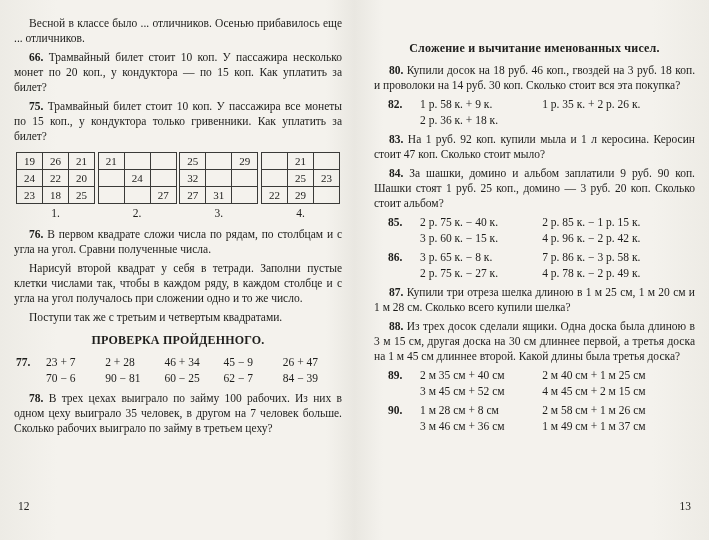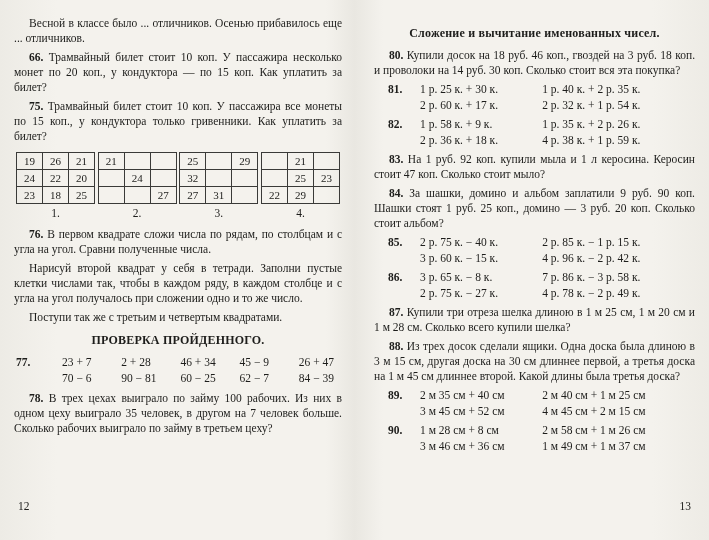--- a/index.html
+++ b/index.html
@@ -8,35 +8,35 @@
     width:709px;height:540px;
     margin:0 auto;
     background:linear-gradient(90deg,#edebe5 0%,#f4f2ed 8%,#f4f2ed 46%,#e9e7e1 50%,#f4f2ed 54%,#f4f2ed 92%,#edebe5 100%);
     display:flex;
     overflow:hidden;
     font-family:"Liberation Serif","DejaVu Serif",serif;
     color:#1d1d1b;
   }
   .page{box-sizing:border-box;}
   .page-l{width:354px;padding:16px 12px 0 14px;}
-  .page-r{width:355px;padding:26px 14px 0 20px;}
+  .page-r{width:355px;padding:26px 14px 0 20px;margin-top:15px;}
   .para{margin:0 0 4px 0;text-align:justify;text-indent:15px;font-size:11.5px;line-height:15px;}
   .pnum{font-weight:bold;}
   .head{margin:8px 0 6px;text-align:center;font-size:12px;font-weight:bold;letter-spacing:.2px;}
   .head-top{margin:0 0 7px;}
   .squares{display:flex;justify-content:space-between;align-items:flex-start;margin:8px 2px 8px 2px;}
   .sq-wrap{text-align:center;}
   table.sq{border-collapse:collapse;}
   table.sq td{
     width:25px;height:16px;border:1px solid #3a3a38;
     text-align:center;font-size:11px;line-height:16px;padding:0;
   }
   .sq-label{font-size:11.5px;margin-top:3px;}
   .m77{display:grid;grid-template-columns:30px repeat(5,1fr);font-size:11.5px;line-height:16px;margin:2px 0 5px;padding-left:2px;}
-  .m77 .expr{white-space:nowrap;margin-left:16px;}
+  .m77 .expr{white-space:nowrap;}
   .mp{display:grid;grid-template-columns:32px 1fr 1.25fr;font-size:11.5px;line-height:15.5px;margin:1px 0 4px;padding-left:14px;}
   .mp .expr{white-space:nowrap;}
   .pageno{position:absolute;bottom:28px;font-size:11.5px;}
   .pn-l{left:18px;}
   .pn-r{right:18px;}
 </style>
 </head>
 <body>
 
 <div class="spread">
@@ -172,36 +172,27 @@
 
   </div>
 
   <div class="page page-r">
 
     <h3 class="head head-top">Сложение и вычитание именованных чисел.</h3>
 
 
     <p class="para"><b class="pnum">80.</b> <span>Купили досок на 18 руб. 46 коп., гвоздей на 3 руб. 18 коп. и проволоки на 14 руб. 30 коп. Сколько стоит вся эта покупка?</span></p>
 
-    <div class="mp">
-      <b class="pnum">81.</b>
-      <span class="expr">1 р. 25 к. + 30 к.</span>
-      <span class="expr">1 р. 40 к. + 2 р. 35 к.</span>
-      <span class="pnum"></span>
-      <span class="expr">2 р. 60 к. + 17 к.</span>
-      <span class="expr">2 р. 32 к. + 1 р. 54 к.</span>
-    </div>
 
     <div class="mp">
       <b class="pnum">82.</b>
       <span class="expr">1 р. 58 к. + 9 к.</span>
       <span class="expr">1 р. 35 к. + 2 р. 26 к.</span>
       <span class="pnum"></span>
       <span class="expr">2 р. 36 к. + 18 к.</span>
-      <span class="expr">4 р. 38 к. + 1 р. 59 к.</span>
     </div>
 
     <p class="para"><b class="pnum">83.</b> <span>На 1 руб. 92 коп. купили мыла и 1 л керосина. Керосин стоит 47 коп. Сколько стоит мыло?</span></p>
 
     <p class="para"><b class="pnum">84.</b> <span>За шашки, домино и альбом заплатили 9 руб. 90 коп. Шашки стоят 1 руб. 25 коп., домино — 3 руб. 20 коп. Сколько стоит альбом?</span></p>
 
     <div class="mp">
       <b class="pnum">85.</b>
       <span class="expr">2 р. 75 к. − 40 к.</span>
       <span class="expr">2 р. 85 к. − 1 р. 15 к.</span>

